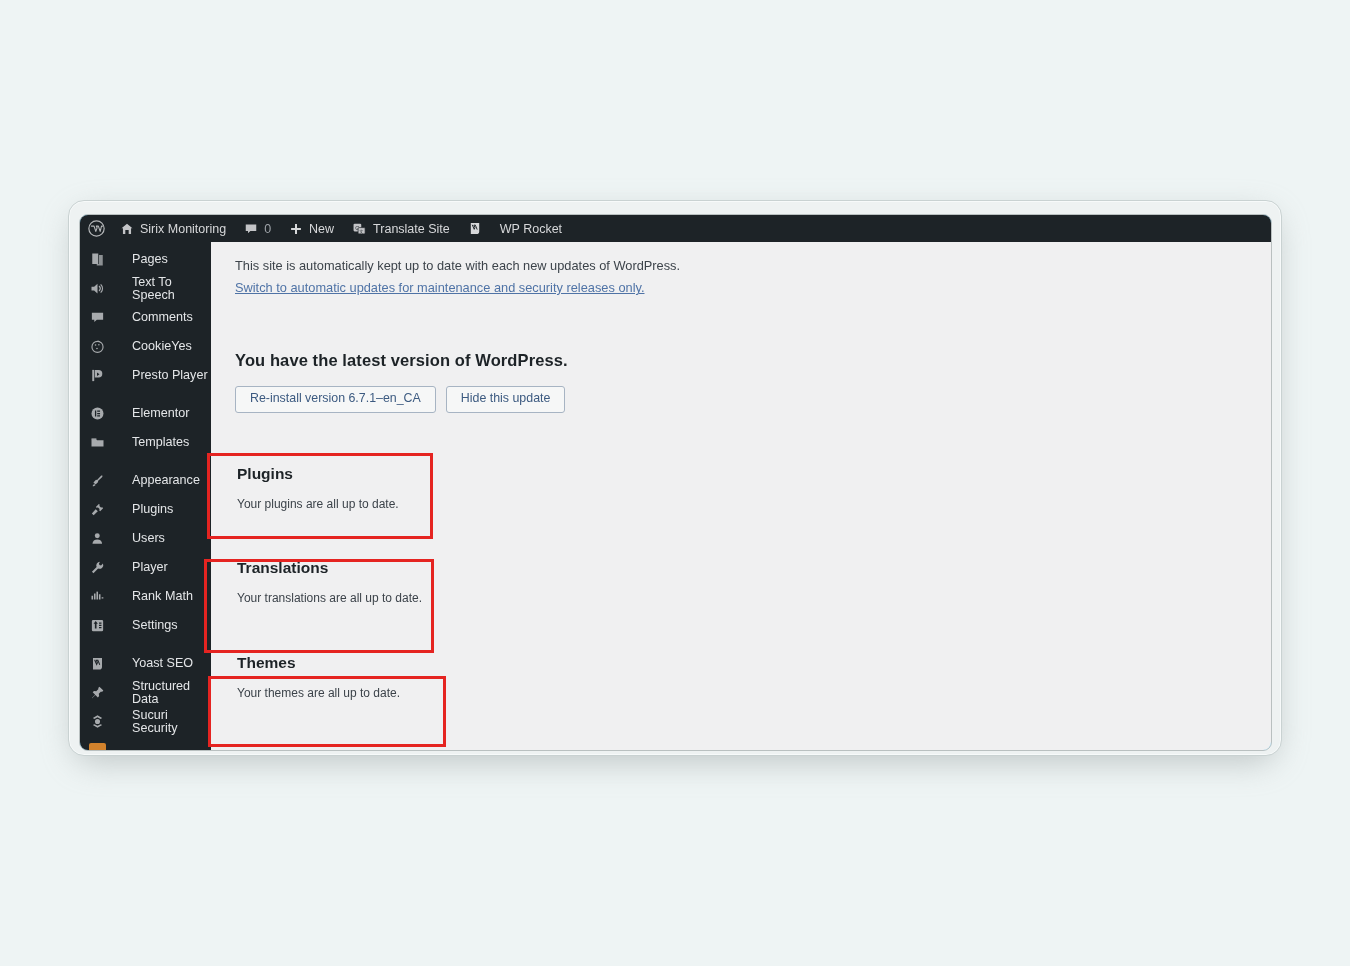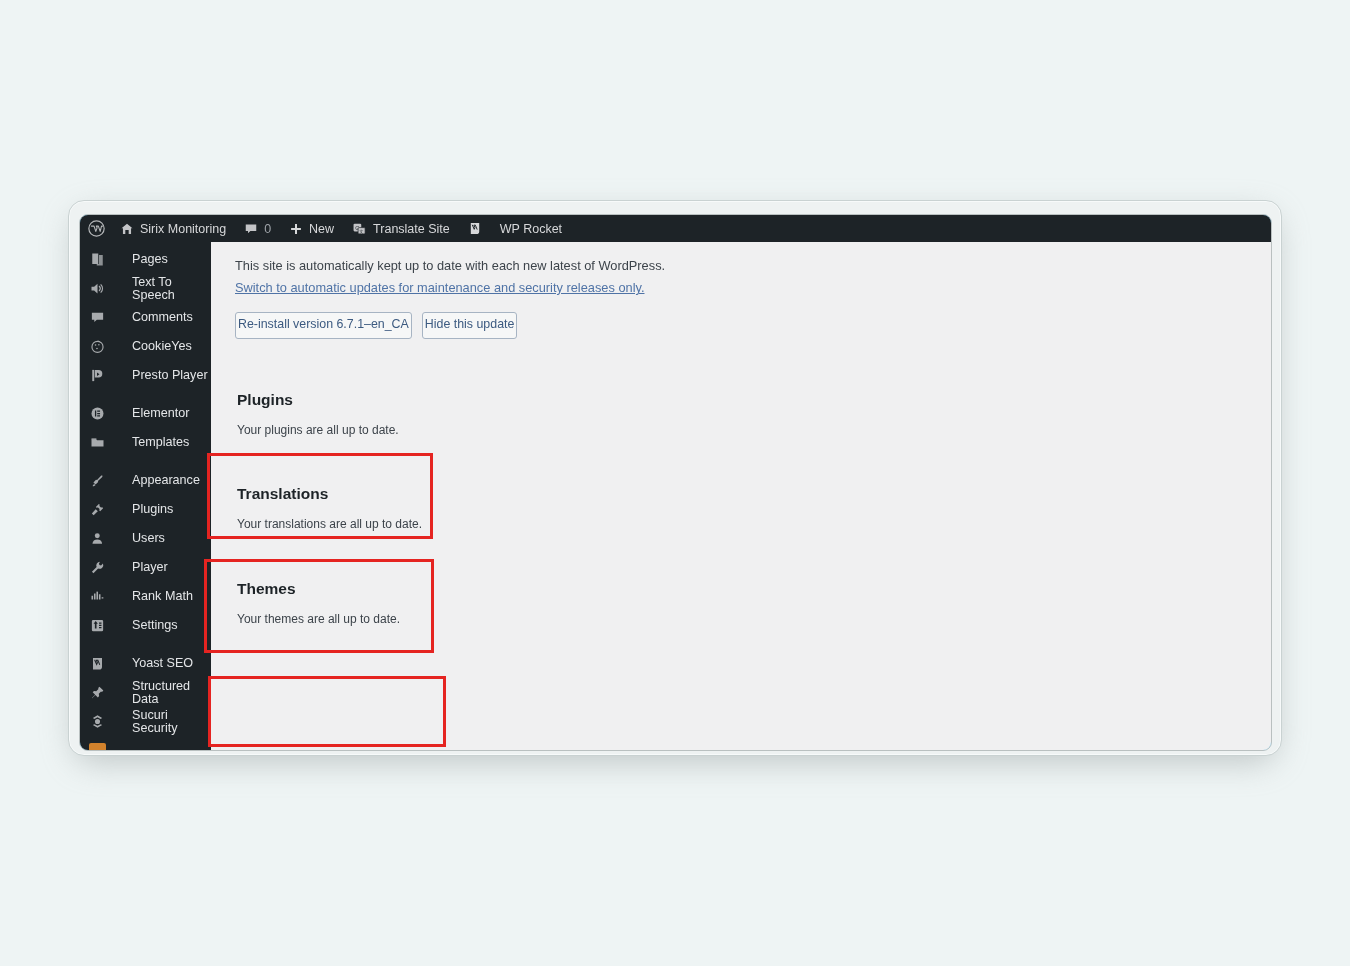--- a/index.html
+++ b/index.html
@@ -165,21 +165,21 @@
     margin-top: 16px;
     display: flex;
     gap: 10px;
   }
   .wp-btn {
     background: #f6f7f7;
     border: 1px solid #a7b4c3;
     border-radius: 3px;
     color: #3c5a80;
     font-size: 12.4px;
-    padding: 5px 2px 6px;
+    padding: 5px 14px 6px;
     line-height: 1.1;
     font-family: "Liberation Sans", sans-serif;
     cursor: pointer;
   }
 
   
   .upd-card { padding-left: 2px; }
   .upd-title {
     font-size: 15.5px;
     font-weight: bold;
@@ -452,23 +452,24 @@
         </span>
         <span class="mi-label">Sucuri Security</span>
       </div>
 
       <div id="menu-cut"></div>
     </div>
 
     <div id="content">
       <div class="c-inner">
 
-        <div class="auto-line">This site is automatically kept up to date with each new latest of WordPress.</div>
+        <div class="auto-line">This site is automatically kept up to date with each new updates of WordPress.</div>
         <a class="auto-link">Switch to automatic updates for maintenance and security releases only.</a>
 
+        <div class="latest-head">You have the latest version of WordPress.</div>
 
         <div class="btn-row">
           <button class="wp-btn">Re-install version 6.7.1–en_CA</button>
           <button class="wp-btn">Hide this update</button>
         </div>
 
         <div class="upd-card" id="card-plugins">
           <div class="upd-title">Plugins</div>
           <div class="upd-desc">Your plugins are all up to date.</div>
         </div>

